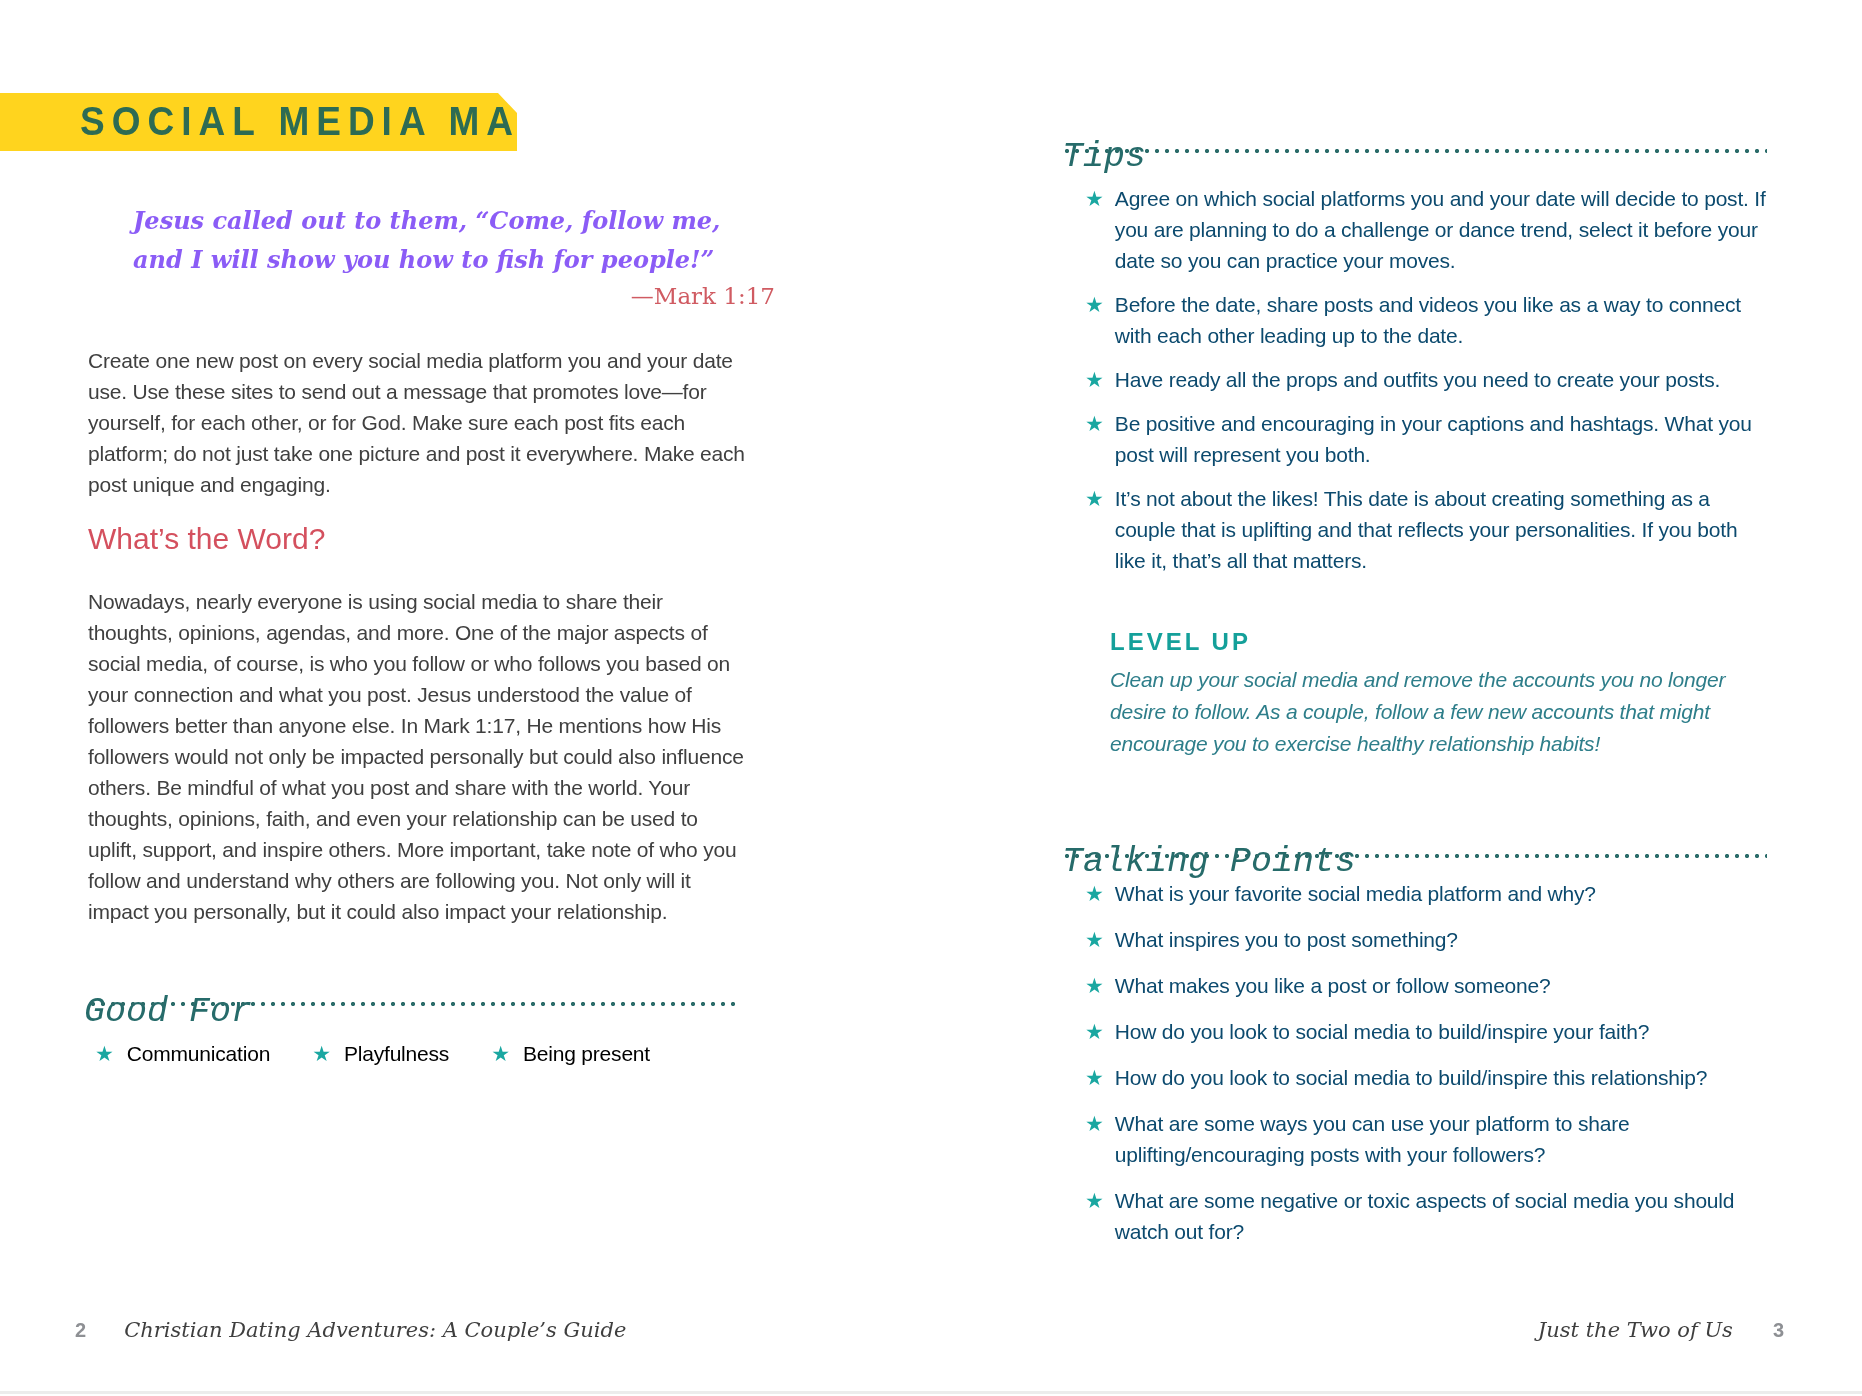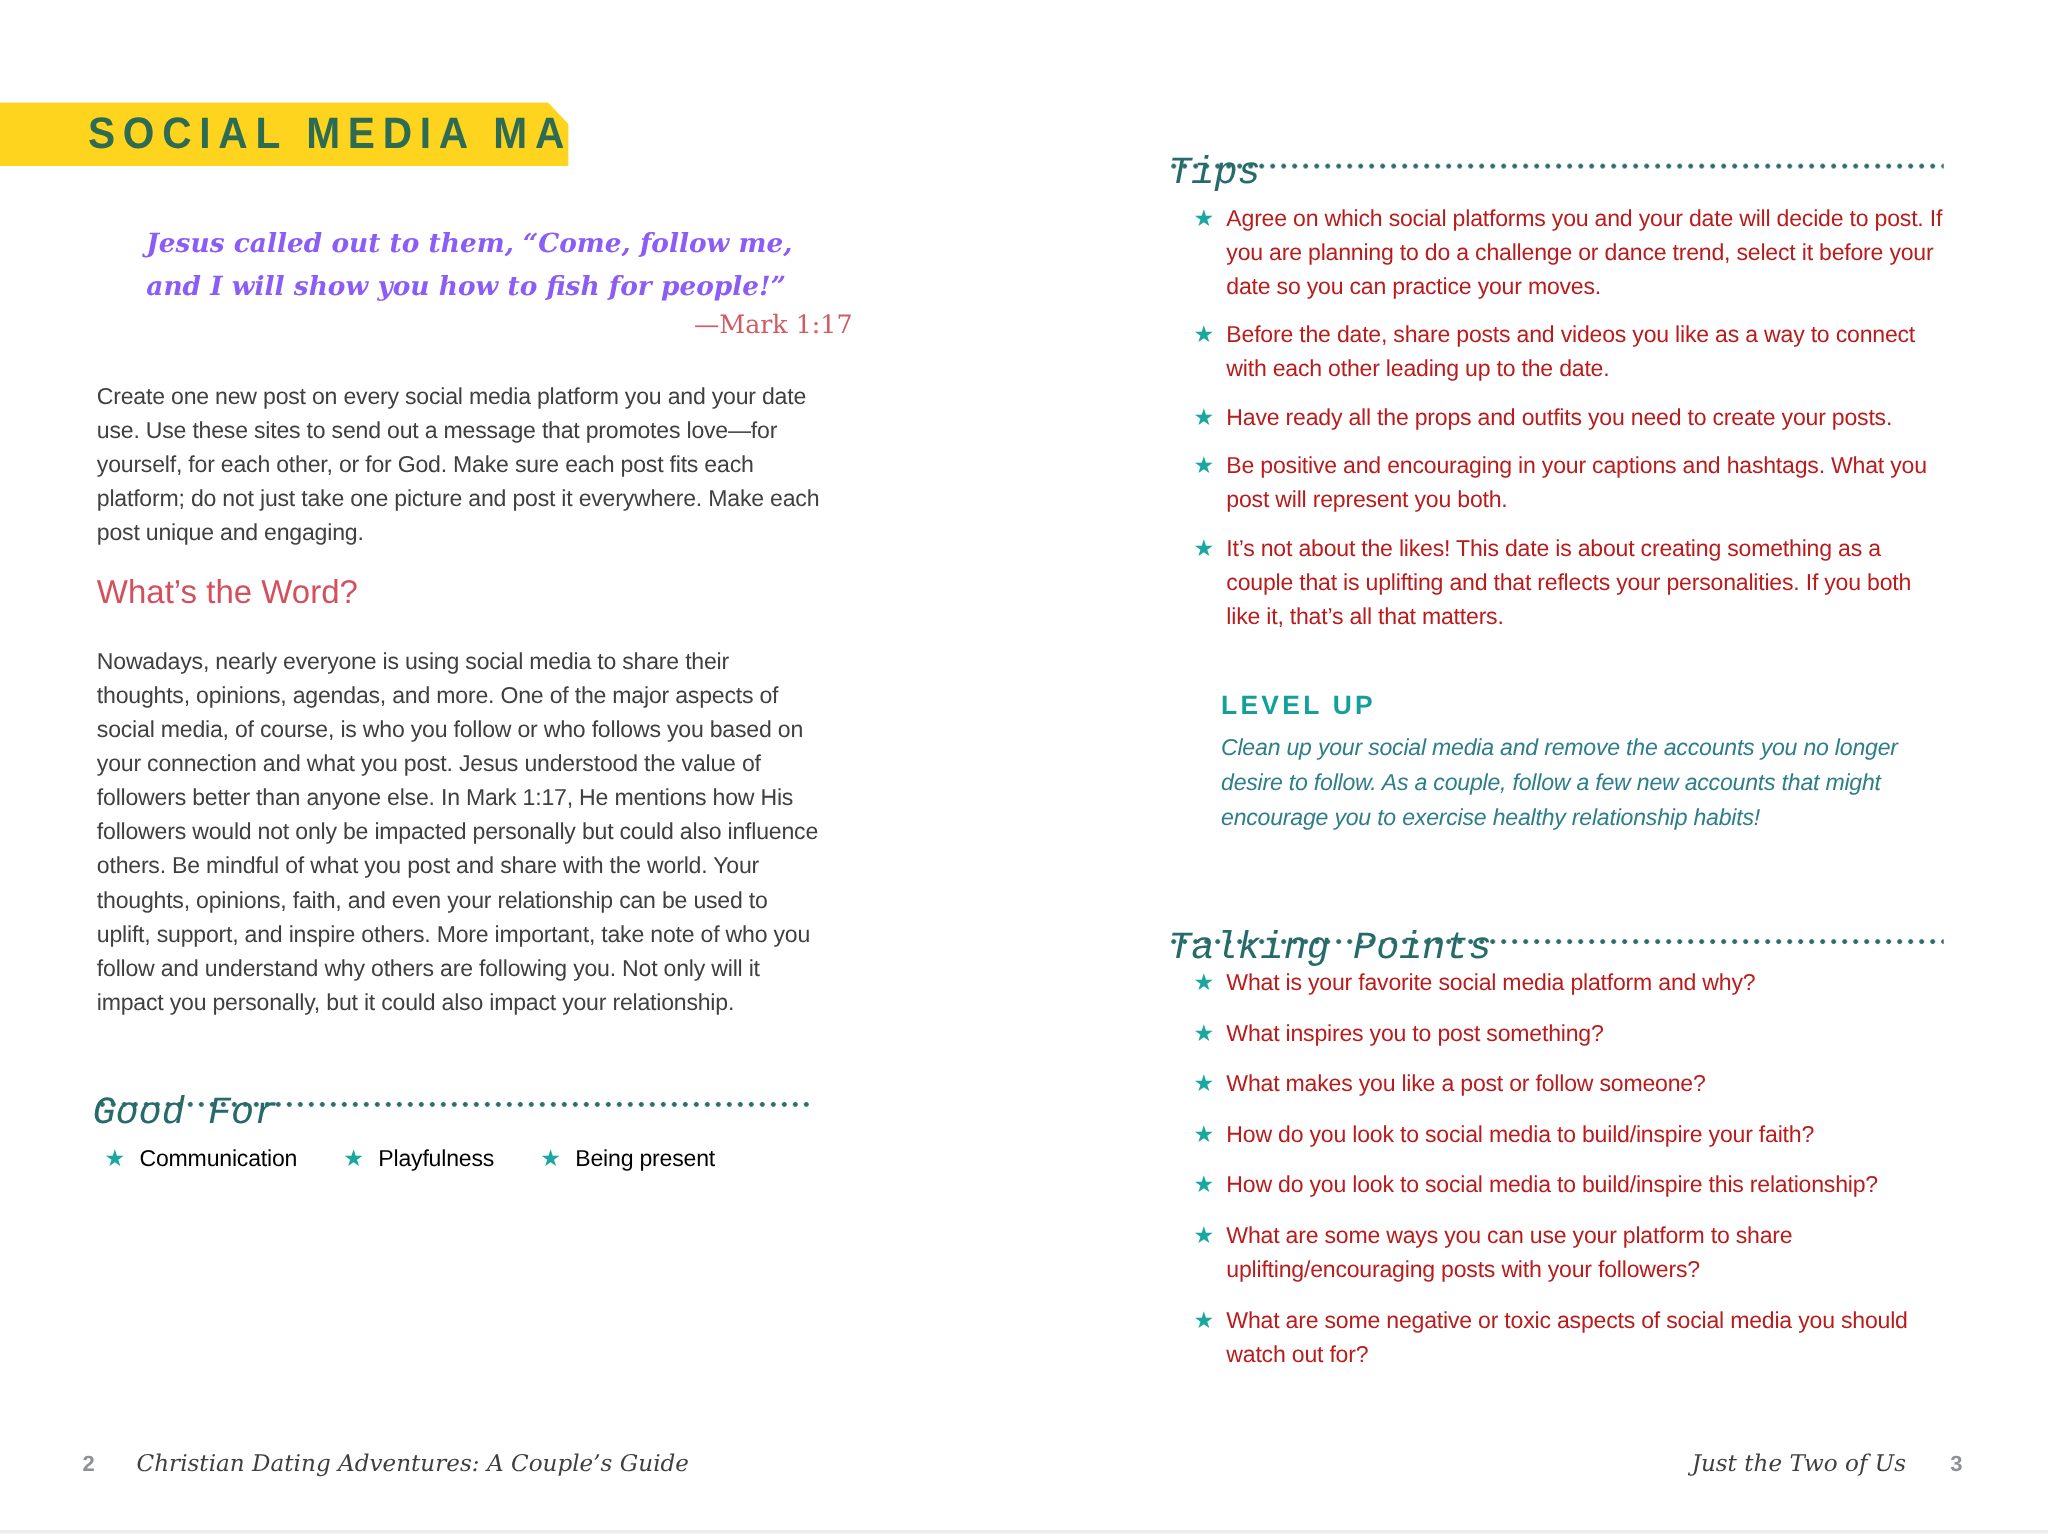--- a/index.html
+++ b/index.html
@@ -98,21 +98,21 @@
   .tp-dots      { position: absolute; left: 1062px; top: 852px; width: 705px; }
   .tp-list      { position: absolute; left: 1085px; top: 878px; width: 682px; }
 
   .star-item {
     display: flex; gap: 11px;
     margin-bottom: 13px;
   }
   .tp-list .star-item { margin-bottom: 15px; }
   .star-item .item-text {
     font-size: 21px; line-height: 31px;
-    color: #b91c1c; letter-spacing: -0.2px;
+    color: #0c4a6e; letter-spacing: -0.2px;
     width: 657px;
   }
 
   .levelup-heading {
     position: absolute; left: 1110px; top: 628px;
     font-weight: 700; font-size: 24px;
     letter-spacing: 3px;
     color: #14A09A;
   }
   .levelup-body {

